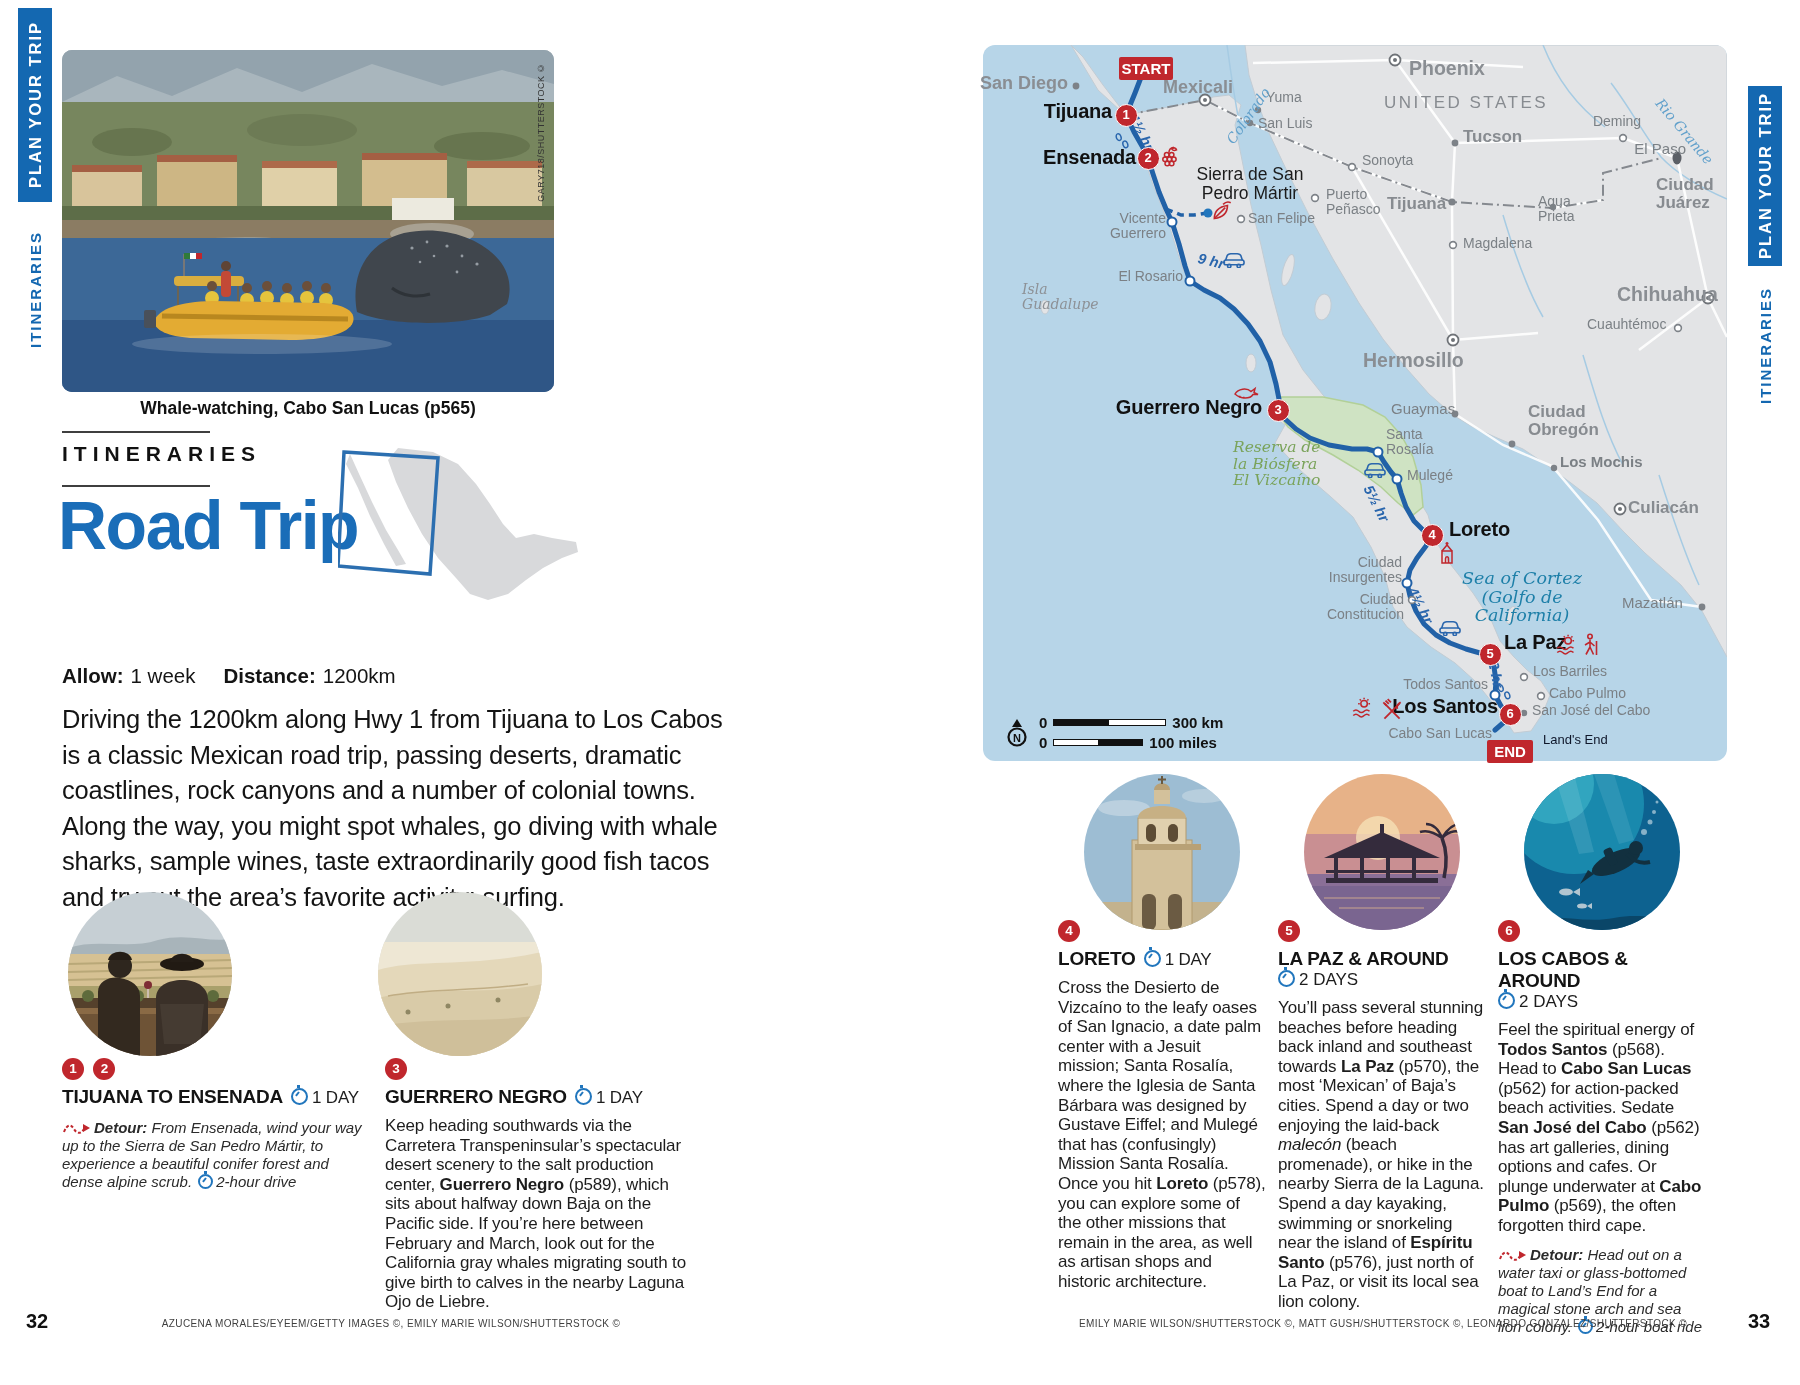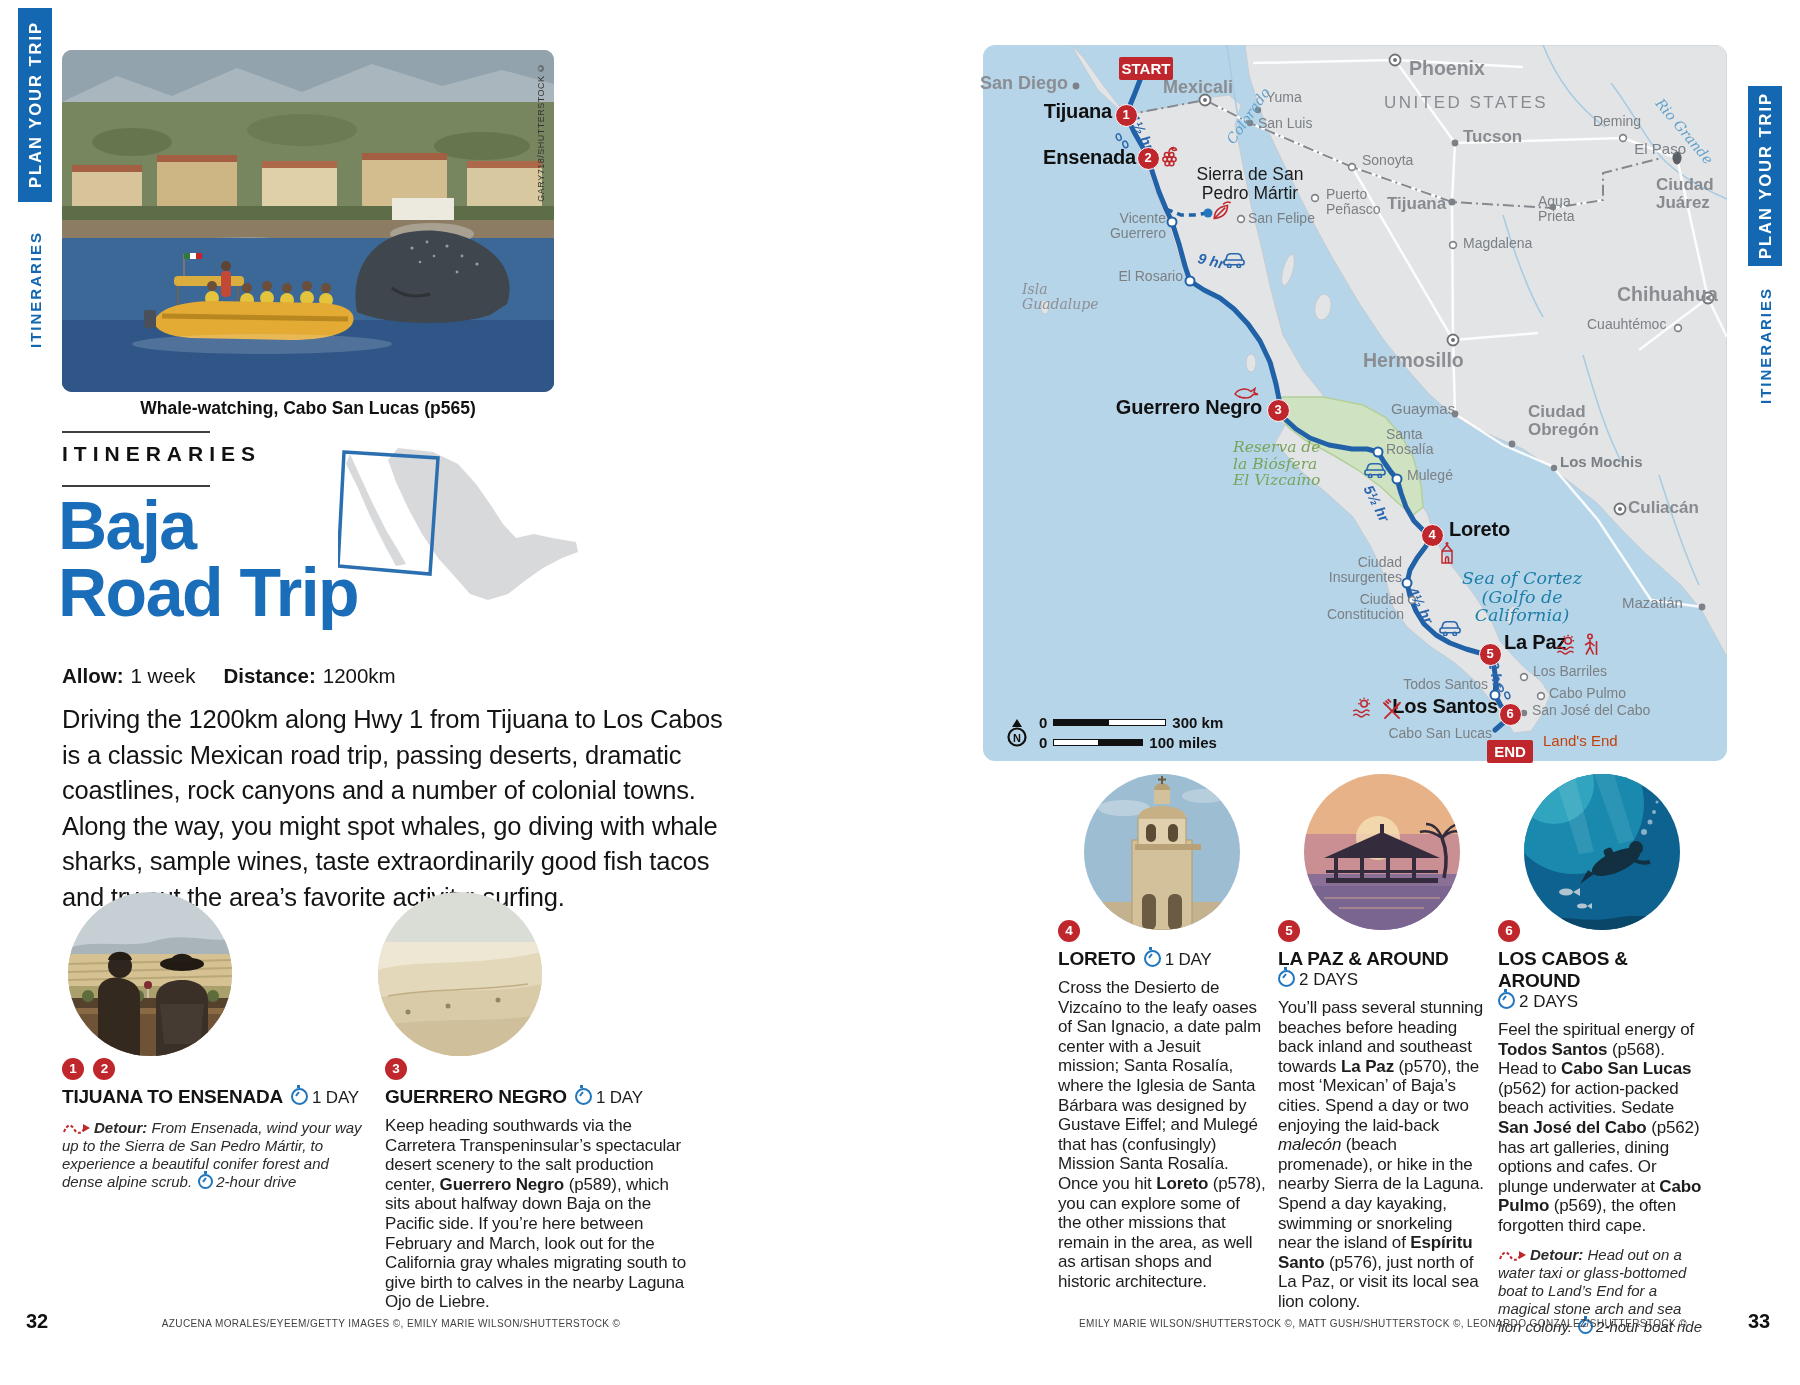--- a/index.html
+++ b/index.html
@@ -51,21 +51,21 @@
   .clock::before{content:"";position:absolute;left:3.5px;top:-5px;width:3px;height:3px;background:#2176bd}
   .clock::after{content:"";position:absolute;left:5px;top:2px;width:2px;height:5px;background:#2176bd;transform:rotate(38deg);transform-origin:top}
   .clock.sm{width:11px;height:11px;margin:0 3px 0 2px}
 
   
   .map{position:absolute;left:983px;top:45px;width:744px;height:716px;border-radius:12px;overflow:hidden;background:#b7d5e8}
   .map svg{display:block;width:100%;height:100%}
   .ml{position:absolute;white-space:pre;line-height:1.07;font-family:"Liberation Sans",sans-serif}
   .g14{font-size:14px;color:#7b8085}.g15{font-size:15px;color:#7b8085}
   .g17{font-size:17px;color:#878b90}.g18{font-size:18px;color:#8a8e93}.g19{font-size:19.5px;color:#8a8e93}
-  .k15{font-size:15px;color:#c2410c}.k17{font-size:17.5px;color:#1b1b1b}
+  .k15{font-size:13px;color:#0f172a}.k17{font-size:17.5px;color:#1b1b1b}
   .k19{font-size:20px;color:#111;letter-spacing:-.2px}
   .gi14{font-size:14px;color:#8d9196;font-family:"DejaVu Serif",serif;font-style:italic}
   .sea17{font-size:17.5px;color:#1d7fa8;font-family:"DejaVu Serif",serif;font-style:italic}
   .grn15{font-size:15.5px;color:#7aa35a;font-family:"DejaVu Serif",serif;font-style:italic}
   .riv14{font-size:14px;color:#61a0cb;font-family:"DejaVu Serif",serif;font-style:italic}
   .time{font-size:14.5px;color:#2a66ad;font-weight:700;font-style:italic}
   .b{font-weight:700}.sp{letter-spacing:2.5px}.ar{text-align:right}.ctr{text-align:center}
   .stop{position:absolute;width:23px;height:23px;margin:-11.5px 0 0 -11.5px;background:#c0272d;border:1.5px solid #fff;
         border-radius:50%;color:#fff;font-size:13px;line-height:20px;font-weight:700;text-align:center;box-sizing:border-box}
   .flag{position:absolute;background:#c0272d;color:#fff;font-size:15px;line-height:23px;font-weight:700;text-align:center;border-radius:2px}
@@ -160,21 +160,20 @@
     <ellipse cx="200" cy="294" rx="130" ry="10" fill="#ffffff" opacity="0.16"></ellipse>
   </svg>
 </div>
 <div class="hcred vtext" style="font-weight:400">GARY718/SHUTTERSTOCK ©</div>
 <div class="hcap">Whale-watching, Cabo San Lucas (p565)</div>
 
 <div class="rule" style="top:431px"></div>
 <div class="kicker">ITINERARIES</div>
 <div class="rule" style="top:485px"></div>
 <div class="bigtitle">
-  <div>Baja</div>
   <div>Road Trip</div>
 </div>
 
 <div class="locator">
   <svg viewBox="0 0 246 176">
     <path d="M60,2 L95,6 L120,18 L138,38 L152,58 L165,78 L178,92 L196,88 L214,92 L238,96 L240,106 L224,112 L205,122 L188,134 L170,148 L150,154 L132,148 L118,132 L100,112 L84,88 L70,62 L58,36 L50,14 Z" fill="#d8d9db"></path>
     <path d="M12,8 L22,30 L34,56 L48,84 L60,104 L68,118 L58,120 L46,98 L32,70 L20,42 L8,18 Z" fill="#d8d9db"></path>
     <path d="M6,6 L100,12 L92,128 L0,120 Z" fill="none" stroke="#2c6fb0" stroke-width="3.5"></path>
   </svg>
 </div>

